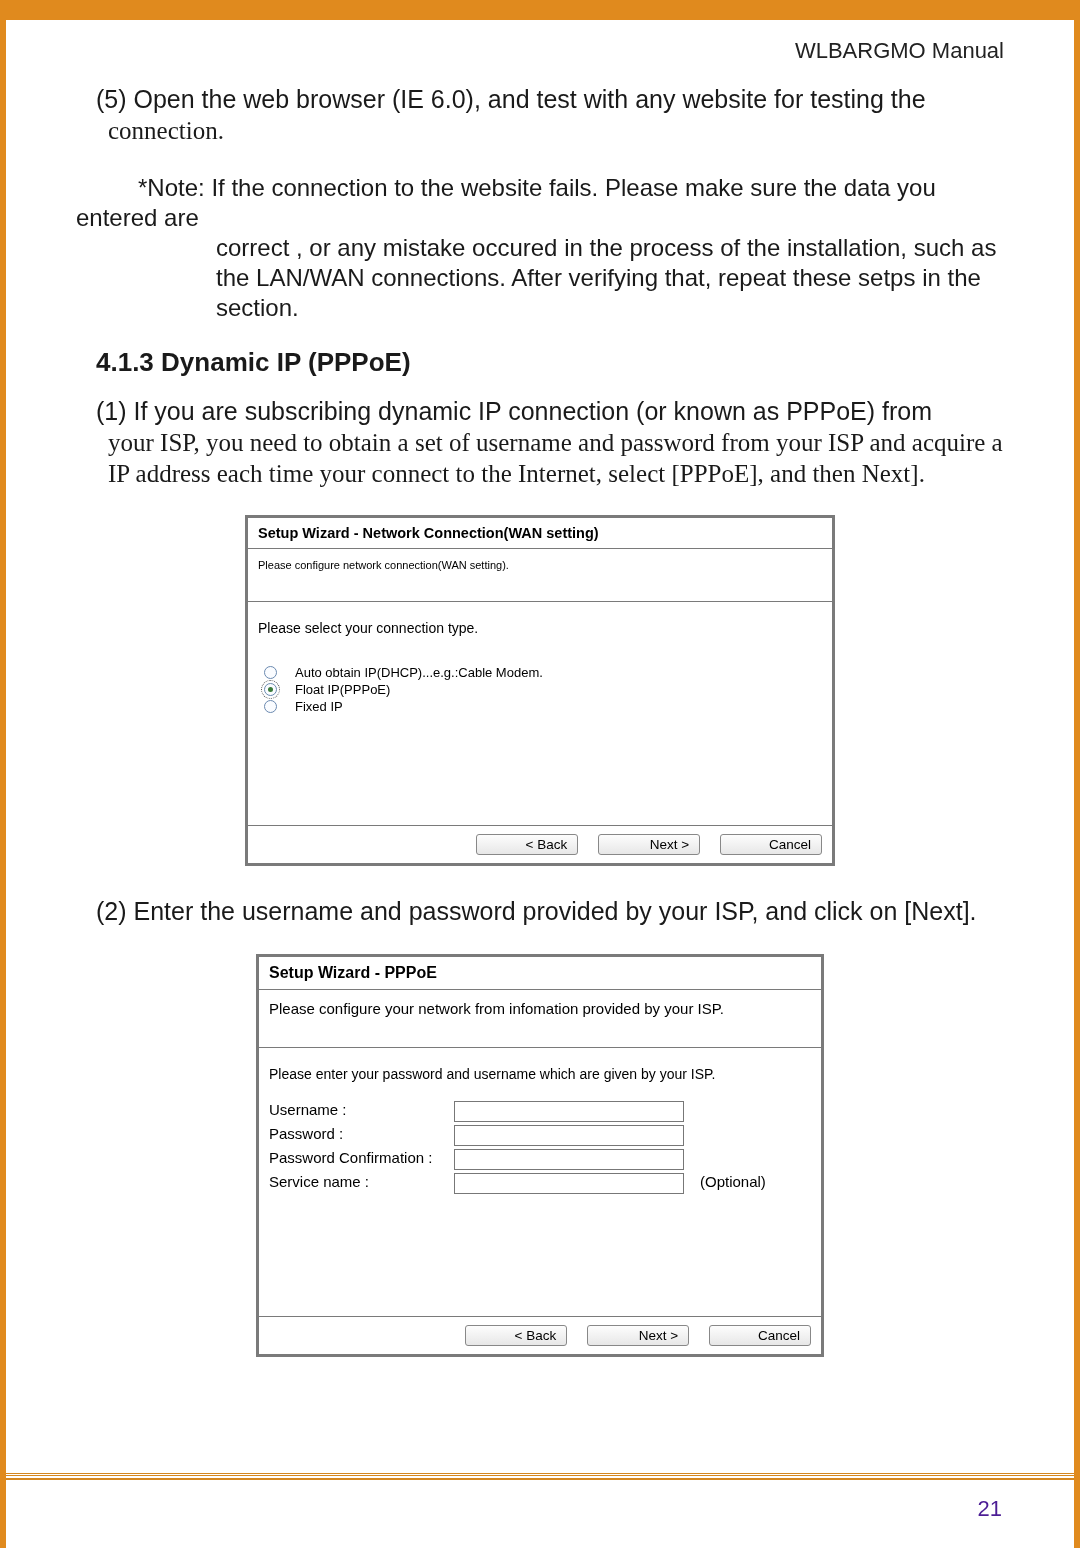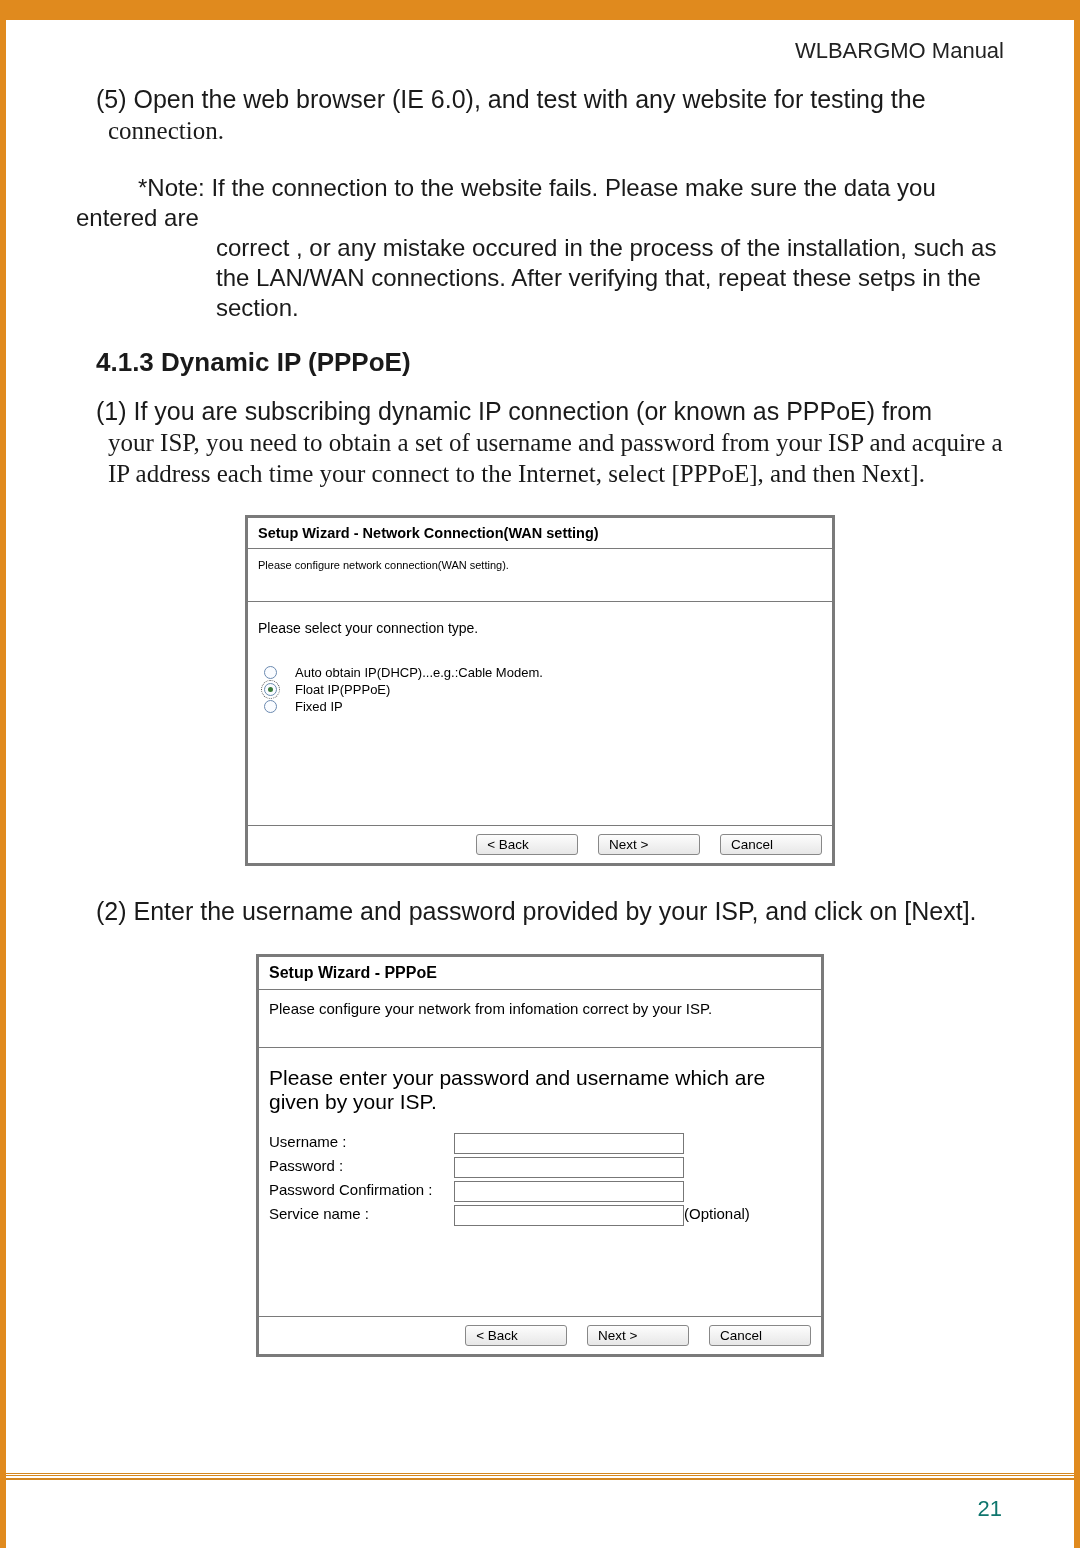--- a/index.html
+++ b/index.html
@@ -118,21 +118,21 @@
     display: none;
   }
   .radio.sel .dot { display: block; }
   .wiz-foot {
     padding: 8px 10px;
     text-align: right;
   }
   .wbtn {
     display: inline-block;
     min-width: 80px;
-    text-align: left;
+    text-align: right;
     font-size: 13.5px;
     padding: 2px 10px;
     border: 1px solid #888;
     border-radius: 3px;
     background: linear-gradient(#fdfdfd, #e7e7e7);
     margin-left: 16px;
   }
   .formrow {
     display: flex;
     align-items: flex-start;
@@ -140,31 +140,31 @@
     font-size: 15px;
   }
   .formrow .lab { width: 185px; }
   .tinput {
     width: 230px;
     height: 21px;
     border: 1px solid #777;
     background: #fff;
     box-sizing: border-box;
   }
-  .opt-tag { margin-left: 0; font-size: 15px; }
+  .opt-tag { margin-left: 16px; font-size: 15px; }
   .spacer-top { height: 16px; }
   .footer {
     border-top: 3px double #d58720;
     margin-top: auto;
   }
   .footer-inner {
     text-align: right;
     padding: 16px 72px 26px 0;
     font-size: 22px;
-    color: #0f766e;
+    color: #4c1d95;
   }
   .footer-line1 { border-top: 2px solid #d58720; margin-top: 2px; }
 </style>
 </head>
 <body>
 
 <div class="page">
   <div class="topbar"></div>
 
   <div class="header-line">WLBARGMO Manual</div>
@@ -216,23 +216,23 @@
         <span class="wbtn">Cancel</span>
       </div>
     </div>
 
     <div class="para">
       <span class="indent1">(2) </span><span>Enter the username and password provided by your ISP, and click on [Next].</span>
     </div>
 
     <div class="wiz wiz-big">
       <div class="wiz-title" style="font-size:16px;">Setup Wizard - PPPoE</div>
-      <div class="wiz-sub" style="font-size:15px;">Please configure your network from infomation correct by your ISP.</div>
+      <div class="wiz-sub" style="font-size:15px;">Please configure your network from infomation provided by your ISP.</div>
       <div class="wiz-body wiz-body-tall">
-        <div style="font-size:21px;">Please enter your password and username which are given by your ISP.</div>
+        <div style="font-size:14px;">Please enter your password and username which are given by your ISP.</div>
         <div class="spacer-top"></div>
         <div class="formrow">
           <span class="lab">Username :</span>
           <span class="tinput"></span>
         </div>
         <div class="formrow">
           <span class="lab">Password :</span>
           <span class="tinput"></span>
         </div>
         <div class="formrow">

